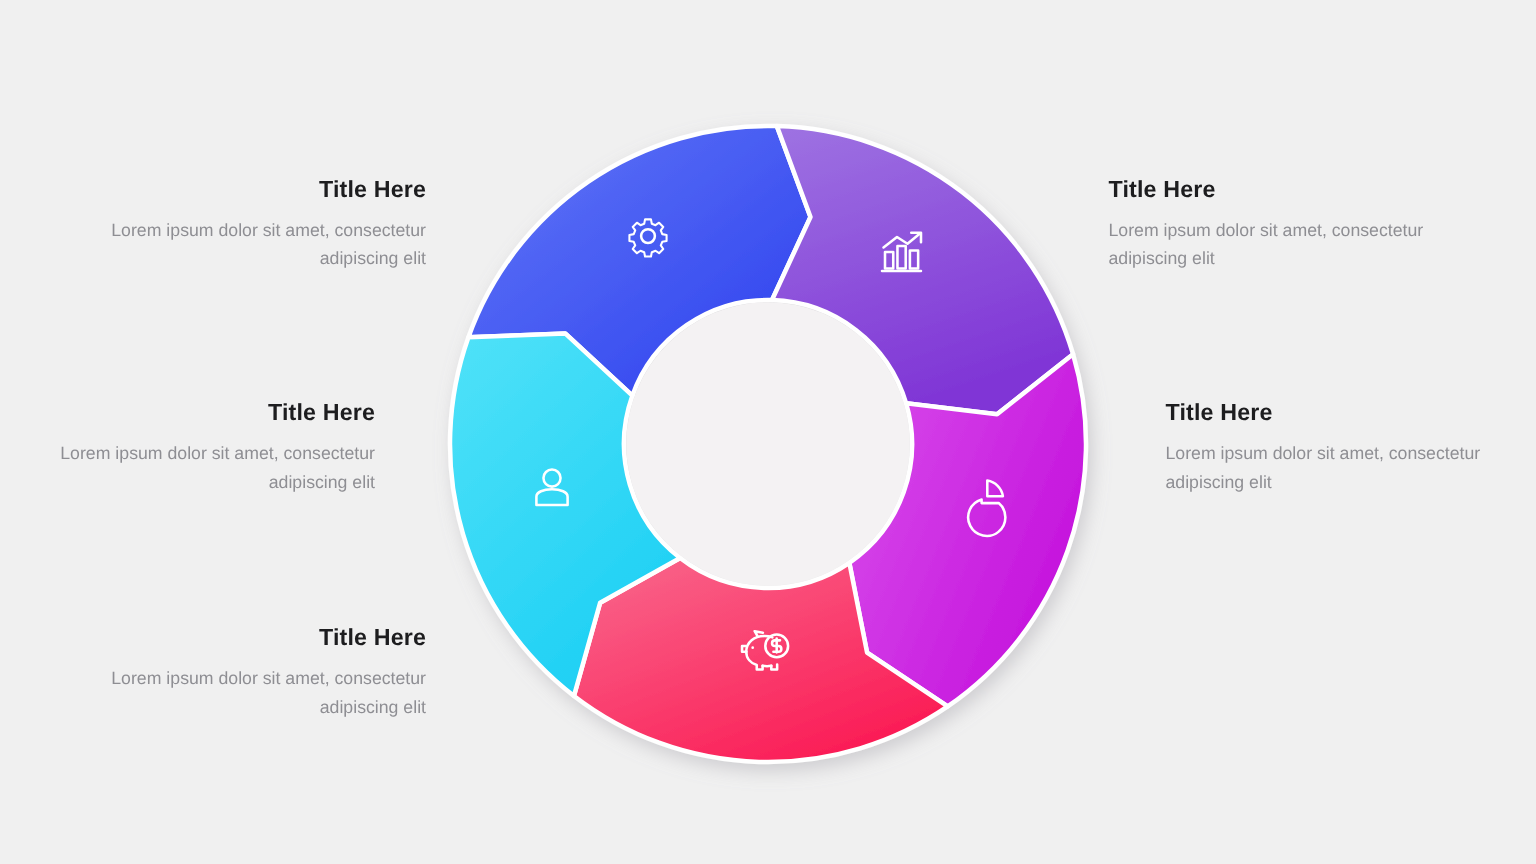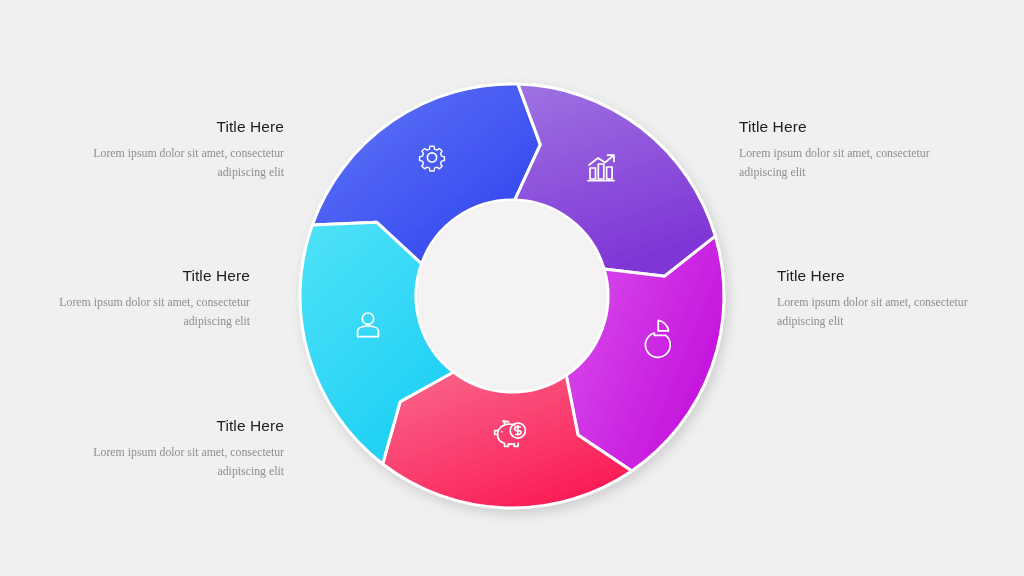--- a/index.html
+++ b/index.html
@@ -9,26 +9,26 @@
     font-family:"Liberation Sans","DejaVu Sans",sans-serif;
     position:relative;
   }
   #stage{position:absolute;left:0;top:0;width:1024px;height:576px;}
 
   .wheel{position:absolute;left:284px;top:68px;width:456px;height:456px;}
   .wheel svg{display:block;width:456px;height:456px;overflow:visible;}
 
   .txt{position:absolute;width:210px;}
   .txt .ttl{
-    font-size:15.5px;font-weight:normal;color:#1d1d1f;
+    font-size:15.5px;font-weight:bold;color:#1d1d1f;
     letter-spacing:.1px;margin:0 0 9px 0;line-height:1.1;
   }
   .txt .body{
     font-size:11.8px;color:#8e8e93;line-height:1.62;
-    margin:0;font-weight:400;font-family:Liberation Serif, serif;
+    margin:0;font-weight:400;
   }
   .ralign{text-align:right;}
   .lalign{text-align:left;}
 
   
   #t-top-left{left:74px;top:118px;}
   #t-mid-left{left:40px;top:267px;}
   #t-bot-left{left:74px;top:417px;}
   
   #t-top-right{left:739px;top:118px;}

